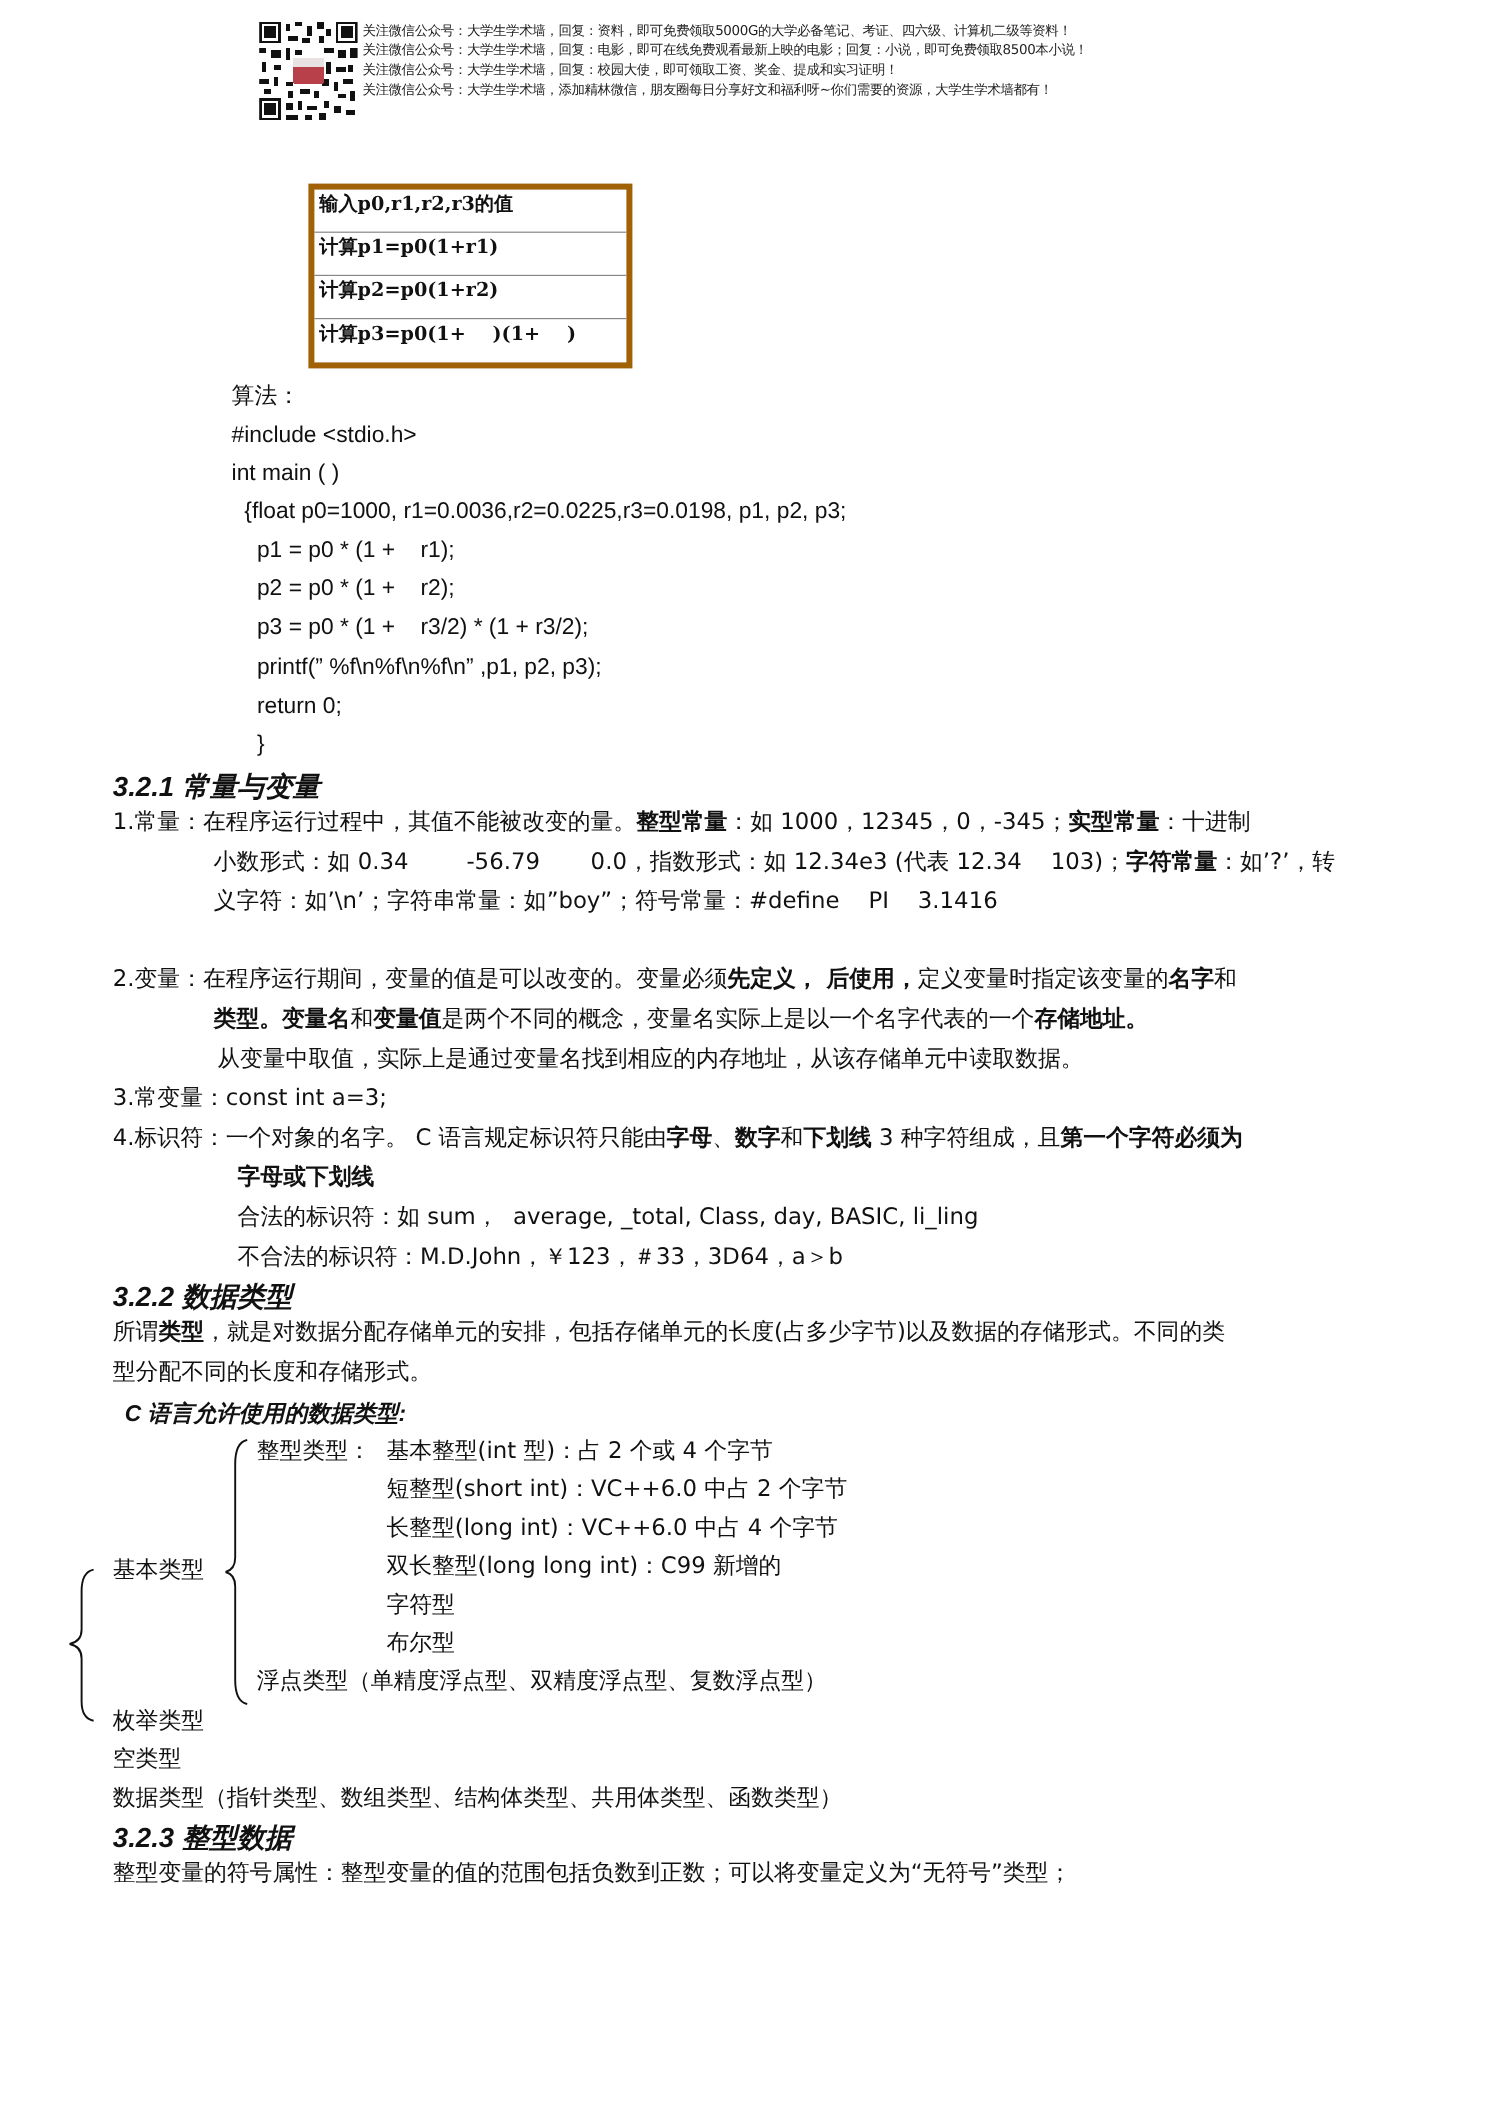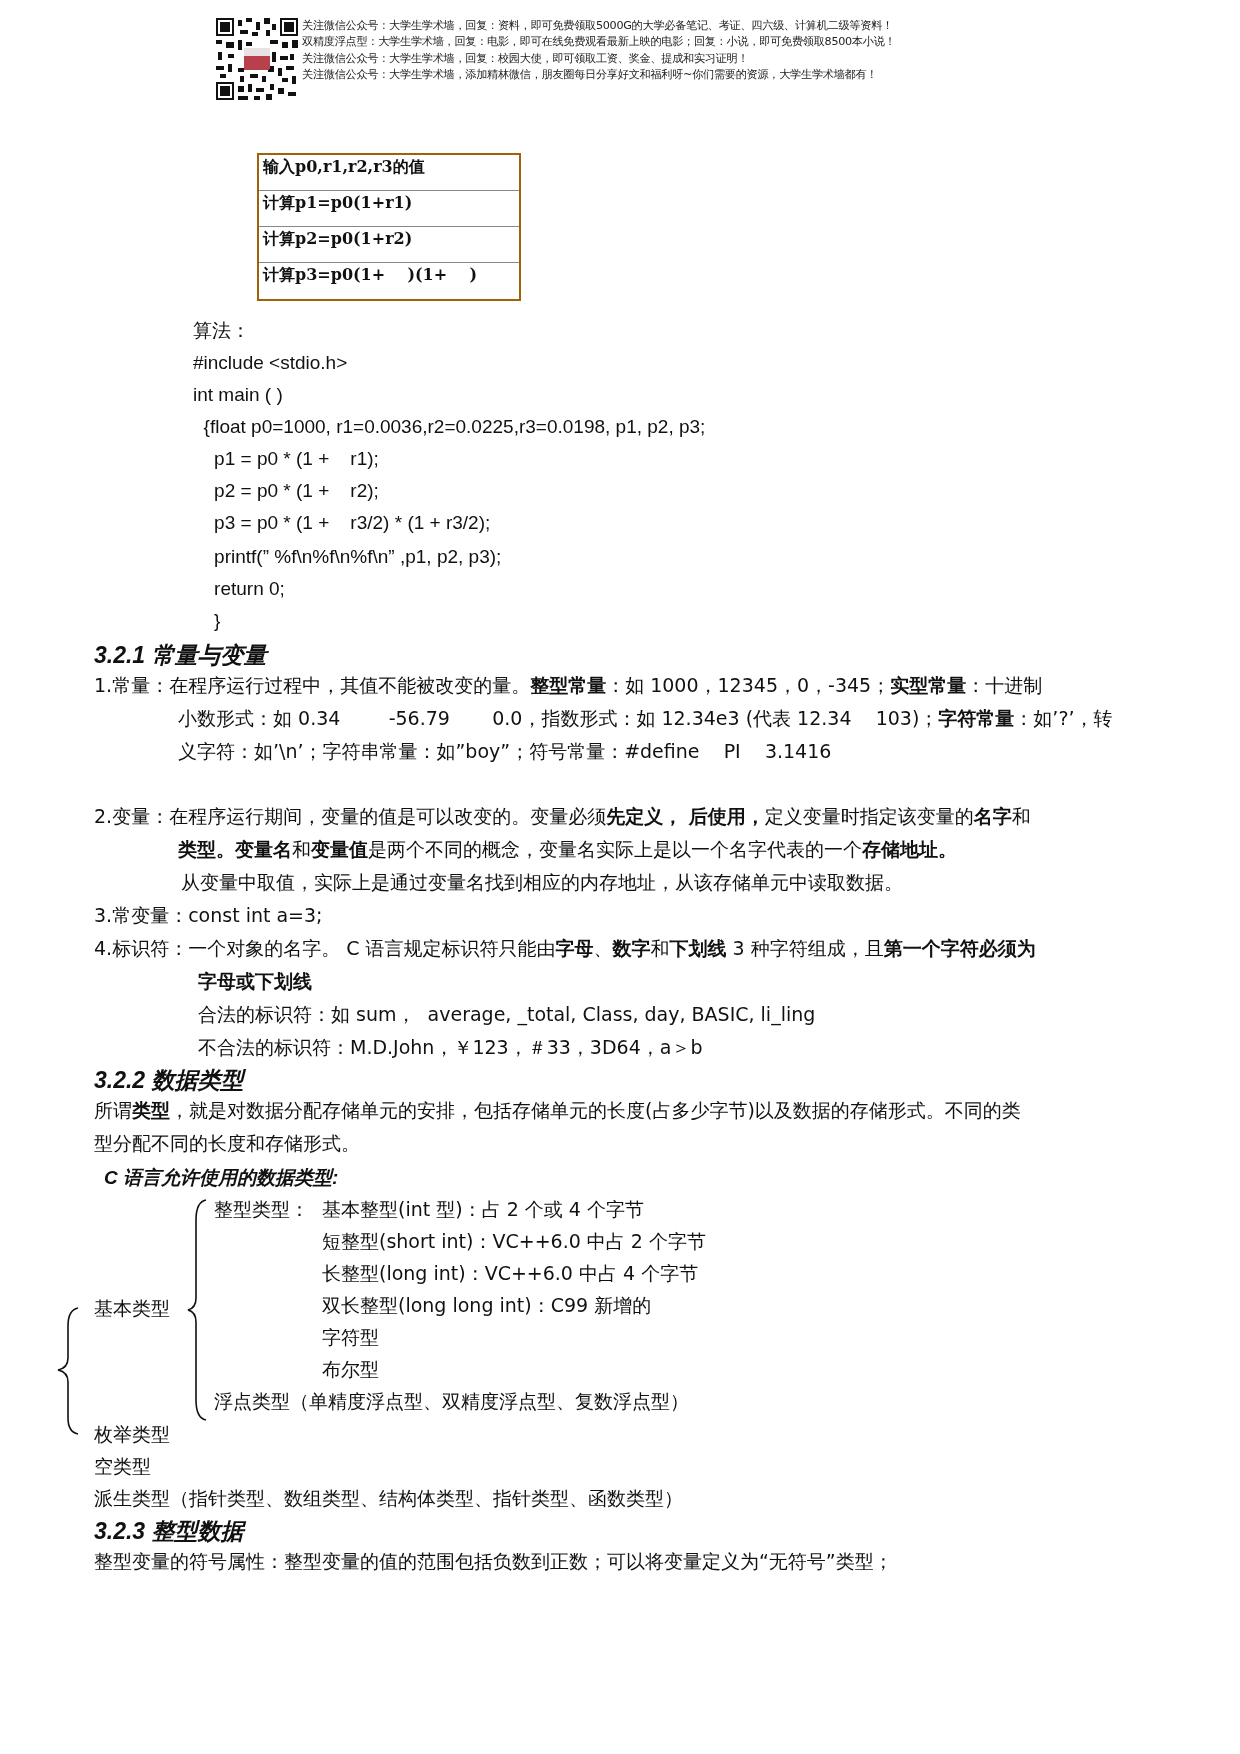--- a/index.html
+++ b/index.html
@@ -5,21 +5,21 @@
   html, body { margin: 0; padding: 0; background: #ffffff; }
   body { width: 1240px; height: 1754px; position: relative; overflow: hidden;
          font-family: "DejaVu Sans", "Liberation Sans", sans-serif; color: #111; }
   .abs { position: absolute; white-space: nowrap; }
   
   .qr { position: absolute; left: 216px; top: 18px; width: 82px; height: 82px; }
   .banner-lines { position: absolute; left: 302px; top: 18px; }
   .banner-line { font-size: 11.2px; line-height: 16.4px; color: #222; letter-spacing: -0.3px;
                  font-family: "DejaVu Sans", sans-serif; }
   
-  .flow { position: absolute; left: 257px; top: 153px; width: 260px; border: 2px solid #a16207; }
+  .flow { position: absolute; left: 257px; top: 153px; width: 260px; border: 5px solid #a16207; }
   .flow-row { height: 36px; border-bottom: 1px solid #888; box-sizing: border-box; padding: 2px 4px;
               font-family: "DejaVu Serif", "Liberation Serif", serif; font-weight: bold; font-size: 16px; color: #111; }
   .flow-row:last-child { border-bottom: none; }
   .body-text { font-size: 19px; line-height: 22px; color: #111; }
   .code { font-family: "Liberation Sans", "DejaVu Sans", sans-serif; font-size: 19px; color: #111; text-align: center; }
   .h3 { font-family: "Liberation Sans", "DejaVu Sans", sans-serif; font-weight: bold; font-style: italic; font-size: 23px; color: #111; }
   b { font-weight: bold; }
   .sub-h { font-family: "Liberation Sans", "DejaVu Sans", sans-serif; font-weight: bold; font-style: italic; font-size: 19px; }
 </style>
 </head>
@@ -79,21 +79,21 @@
         <rect x="11" y="39" width="5" height="2"></rect>
       <rect x="19" y="39" width="3" height="2"></rect>
         <rect x="25" y="38" width="3" height="3"></rect>
     </g>
     <rect x="14" y="15" width="13" height="11" rx="1" fill="#b8404a"></rect>
     <rect x="14" y="15" width="13" height="4" fill="#e9e2e2"></rect>
   </svg>
 </div>
 <div class="banner-lines">
   <div class="banner-line">关注微信公众号：大学生学术墙，回复：资料，即可免费领取5000G的大学必备笔记、考证、四六级、计算机二级等资料！</div>
-  <div class="banner-line">双精度浮点型：大学生学术墙，回复：电影，即可在线免费观看最新上映的电影；回复：小说，即可免费领取8500本小说！</div>
+  <div class="banner-line">关注微信公众号：大学生学术墙，回复：电影，即可在线免费观看最新上映的电影；回复：小说，即可免费领取8500本小说！</div>
   <div class="banner-line">关注微信公众号：大学生学术墙，回复：校园大使，即可领取工资、奖金、提成和实习证明！</div>
   <div class="banner-line">关注微信公众号：大学生学术墙，添加精林微信，朋友圈每日分享好文和福利呀~你们需要的资源，大学生学术墙都有！</div>
 </div>
 
 <div class="flow">
   <div class="flow-row">输入p0,r1,r2,r3的值</div>
   <div class="flow-row">计算p1=p0(1+r1)</div>
   <div class="flow-row">计算p2=p0(1+r2)</div>
   <div class="flow-row" style="white-space:pre;">计算p3=p0(1+    )(1+    )</div>
 </div>
@@ -156,17 +156,17 @@
   <div class="abs body-text" style="left:214px; top:1198px;">整型类型：</div>
   <div class="abs body-text" style="left:322px; top:1198px;">基本整型(int 型)：占 2 个或 4 个字节</div>
   <div class="abs body-text" style="left:322px; top:1230px;">短整型(short int)：VC++6.0 中占 2 个字节</div>
   <div class="abs body-text" style="left:322px; top:1262px;">长整型(long int)：VC++6.0 中占 4 个字节</div>
   <div class="abs body-text" style="left:322px; top:1294px;">双长整型(long long int)：C99 新增的</div>
   <div class="abs body-text" style="left:322px; top:1326px;">字符型</div>
   <div class="abs body-text" style="left:322px; top:1358px;">布尔型</div>
   <div class="abs body-text" style="left:214px; top:1390px;">浮点类型（单精度浮点型、双精度浮点型、复数浮点型）</div>
   <div class="abs body-text" style="left:94px; top:1423px;">枚举类型</div>
   <div class="abs body-text" style="left:94px; top:1455px;">空类型</div>
-  <div class="abs body-text" style="left:94px; top:1487px;">派生类型（指针类型、数组类型、结构体类型、指针类型、函数类型）</div>
+  <div class="abs body-text" style="left:94px; top:1487px;">数据类型（指针类型、数组类型、结构体类型、共用体类型、函数类型）</div>
 </div>
 
 <div class="abs h3" style="left:94px; top:1516px;">3.2.3  整型数据</div>
 <div class="abs body-text" style="left:94px; top:1550px;">整型变量的符号属性：整型变量的值的范围包括负数到正数；可以将变量定义为“无符号”类型；</div>
 
 </body></html>

